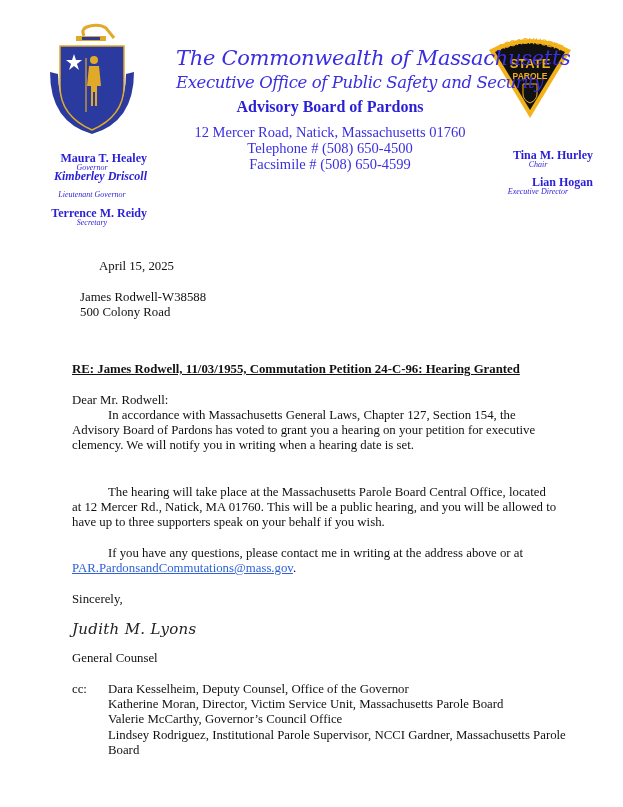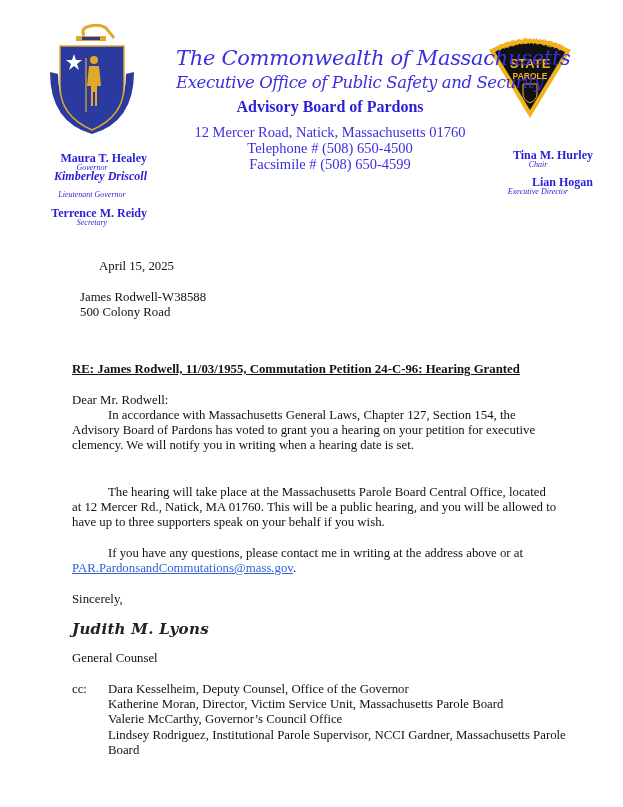--- a/index.html
+++ b/index.html
@@ -92,21 +92,21 @@
 
 <div class="abs body-text indent" style="left:72px;top:485px;width:485px;">The hearing will take place at the Massachusetts Parole Board Central Office, located at 12 Mercer Rd., Natick, MA 01760. This will be a public hearing, and you will be allowed to have up to three supporters speak on your behalf if you wish.</div>
 
 <div class="abs body-text indent" style="left:72px;top:546px;width:485px;">
   <span>If you have any questions, please contact me in writing at the address above or at</span>
   <a class="link">PAR.PardonsandCommutations@mass.gov</a><span>.</span>
 </div>
 
 <div class="abs body-text" style="left:72px;top:592px;">Sincerely,</div>
 
-<div class="abs sig" style="left:72px;top:620px;font-weight:bold;">Judith M. Lyons</div>
+<div class="abs sig" style="left:72px;top:620px;">Judith M. Lyons</div>
 
 <div class="abs body-text" style="left:72px;top:651px;">General Counsel</div>
 
 <div class="abs body-text cc-label" style="top:682px;">cc:</div>
 <div class="abs body-text cc-list" style="top:682px;">
   <div>Dara Kesselheim, Deputy Counsel, Office of the Governor</div>
   <div>Katherine Moran, Director, Victim Service Unit, Massachusetts Parole Board</div>
   <div>Valerie McCarthy, Governor’s Council Office</div>
   <div>Lindsey Rodriguez, Institutional Parole Supervisor, NCCI Gardner, Massachusetts Parole Board</div>
 </div>

